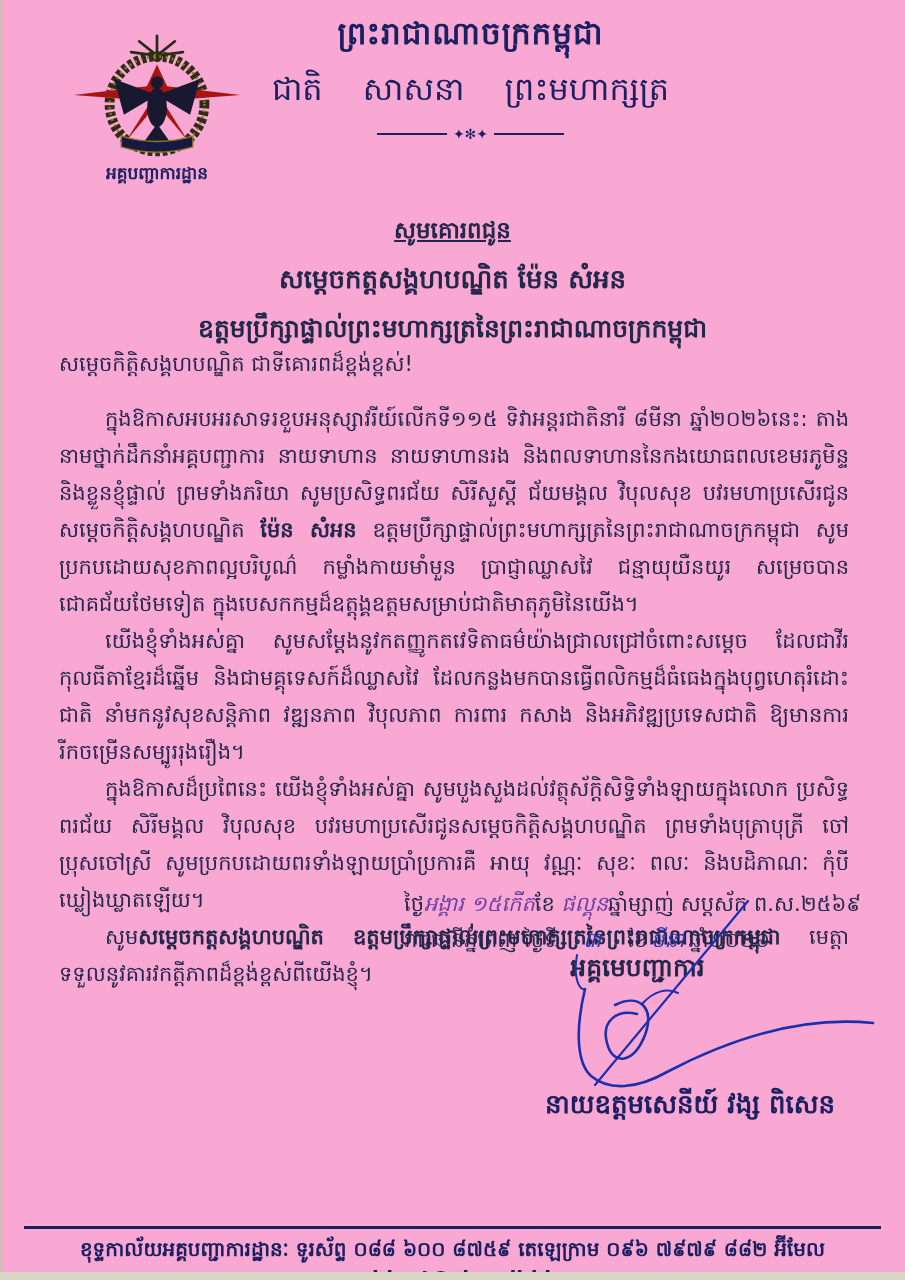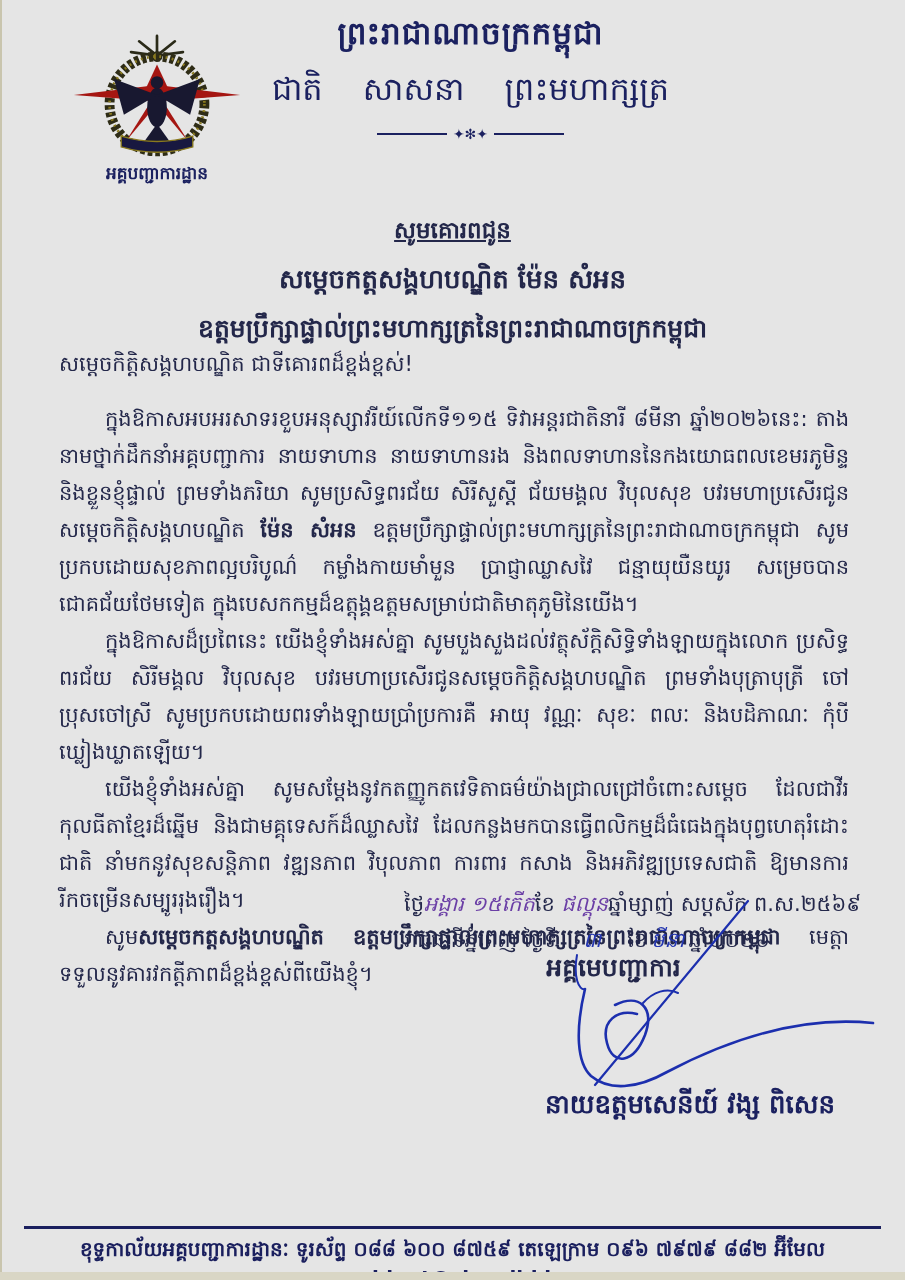--- a/index.html
+++ b/index.html
@@ -1,18 +1,18 @@
 <!DOCTYPE html>
 <html><head>
 <meta charset="utf-8">
 <style>
   html,body{margin:0;padding:0;}
   .page{
     position:relative;width:905px;height:1280px;overflow:hidden;
-    background:#e5e5e5;
+    background:#f9a8d4;
     font-family:"DejaVu Sans", sans-serif;
     color:#23274a;
   }
   .edge-bottom{position:absolute;left:0;right:0;bottom:0;height:8px;background:#d9d6c5;}
   .edge-left{position:absolute;left:0;top:0;bottom:0;width:2px;background:#c9c5ae;}
 
   
   .kingdom-wrap{position:absolute;top:14px;left:0;right:0;text-align:center;padding-left:36px;}
   .kingdom-title{font-size:31px;font-weight:bold;color:#1b2160;letter-spacing:1px;}
   .kingdom-motto{font-size:32px;font-weight:normal;color:#1b2160;margin-top:10px;word-spacing:30px;}
@@ -35,21 +35,21 @@
   .greeting{font-size:21px;line-height:37px;margin:0;text-indent:0;}
   .p-first{margin-top:18px;}
   .bname{font-weight:bold;}
 
   
   .dateblock{position:absolute;left:404px;top:886px;width:470px;font-size:21px;line-height:36px;color:#23274a;}
   .hand-purple{color:#6b3fa6;font-style:italic;}
   .hand-blue{color:#2436b0;font-style:italic;}
   .day-gap{display:inline-block;margin:0 26px;}
   .month-gap{display:inline-block;margin:0 4px;}
-  .cmd-title{position:absolute;top:952px;left:496px;width:235px;text-align:center;
+  .cmd-title{position:absolute;top:952px;left:520px;width:235px;text-align:center;
              font-size:25px;font-weight:bold;color:#23274a;}
   .sig-svg{position:absolute;left:515px;top:893px;width:370px;height:210px;pointer-events:none;}
   .cmd-name{position:absolute;top:1088px;left:480px;width:420px;text-align:center;
             font-size:26px;font-weight:bold;color:#1b2160;}
 
   
   .footer-rule{position:absolute;left:24px;right:24px;top:1226px;height:3px;background:#1a1f5e;}
   .footer-text{position:absolute;top:1236px;left:0;right:0;text-align:center;
                font-size:20px;font-weight:bold;color:#1a1f5e;}
 </style>
@@ -101,22 +101,22 @@
 
   <div class="salutation">
     <div class="sal-1">សូមគោរពជូន</div>
     <div class="sal-2">សម្តេចកត្តសង្គហបណ្ឌិត ម៉ែន សំអន</div>
     <div class="sal-3">ឧត្តមប្រឹក្សាផ្ទាល់ព្រះមហាក្សត្រនៃព្រះរាជាណាចក្រកម្ពុជា</div>
   </div>
 
   <div class="body-block">
     <p class="greeting">សម្តេចកិត្តិសង្គហបណ្ឌិត ជាទីគោរពដ៏ខ្ពង់ខ្ពស់!</p>
     <p class="para p-first"><span>ក្នុងឱកាសអបអរសាទរខួបអនុស្សាវរីយ៍លើកទី១១៥ ទិវាអន្តរជាតិនារី ៨មីនា ឆ្នាំ២០២៦នេះ: តាងនាមថ្នាក់ដឹកនាំអគ្គបញ្ជាការ នាយទាហាន នាយទាហានរង និងពលទាហាននៃកងយោធពលខេមរភូមិន្ទ និងខ្លួនខ្ញុំផ្ទាល់ ព្រមទាំងភរិយា សូមប្រសិទ្ធពរជ័យ សិរីសួស្តី ជ័យមង្គល វិបុលសុខ បវរមហាប្រសើរជូន សម្តេចកិត្តិសង្គហបណ្ឌិត </span><span class="bname">ម៉ែន សំអន</span><span> ឧត្តមប្រឹក្សាផ្ទាល់ព្រះមហាក្សត្រនៃព្រះរាជាណាចក្រកម្ពុជា សូមប្រកបដោយសុខភាពល្អបរិបូណ៌ កម្លាំងកាយមាំមួន ប្រាជ្ញាឈ្លាសវៃ ជន្មាយុយឺនយូរ សម្រេចបានជោគជ័យថែមទៀត ក្នុងបេសកកម្មដ៏ឧត្តុង្គឧត្តមសម្រាប់ជាតិមាតុភូមិនៃយើង។</span></p>
+    <p class="para">យើងខ្ញុំទាំងអស់គ្នា សូមសម្តែងនូវកតញ្ញូកតវេទិតាធម៌យ៉ាងជ្រាលជ្រៅចំពោះសម្តេច ដែលជាវីរកុលធីតាខ្មែរដ៏ឆ្នើម និងជាមគ្គុទេសក៍ដ៏ឈ្លាសវៃ ដែលកន្លងមកបានធ្វើពលិកម្មដ៏ធំធេងក្នុងបុព្វហេតុរំដោះជាតិ នាំមកនូវសុខសន្តិភាព វឌ្ឍនភាព វិបុលភាព ការពារ កសាង និងអភិវឌ្ឍប្រទេសជាតិ ឱ្យមានការរីកចម្រើនសម្បូររុងរឿង។</p>
     <p class="para">ក្នុងឱកាសដ៏ប្រពៃនេះ យើងខ្ញុំទាំងអស់គ្នា សូមបួងសួងដល់វត្ថុស័ក្តិសិទ្ធិទាំងឡាយក្នុងលោក ប្រសិទ្ធពរជ័យ សិរីមង្គល វិបុលសុខ បវរមហាប្រសើរជូនសម្តេចកិត្តិសង្គហបណ្ឌិត ព្រមទាំងបុត្រាបុត្រី ចៅប្រុសចៅស្រី សូមប្រកបដោយពរទាំងឡាយប្រាំប្រការគឺ អាយុ វណ្ណៈ សុខៈ ពលៈ និងបដិភាណៈ កុំបីឃ្លៀងឃ្លាតឡើយ។</p>
-    <p class="para">យើងខ្ញុំទាំងអស់គ្នា សូមសម្តែងនូវកតញ្ញូកតវេទិតាធម៌យ៉ាងជ្រាលជ្រៅចំពោះសម្តេច ដែលជាវីរកុលធីតាខ្មែរដ៏ឆ្នើម និងជាមគ្គុទេសក៍ដ៏ឈ្លាសវៃ ដែលកន្លងមកបានធ្វើពលិកម្មដ៏ធំធេងក្នុងបុព្វហេតុរំដោះជាតិ នាំមកនូវសុខសន្តិភាព វឌ្ឍនភាព វិបុលភាព ការពារ កសាង និងអភិវឌ្ឍប្រទេសជាតិ ឱ្យមានការរីកចម្រើនសម្បូររុងរឿង។</p>
     <p class="para"><span>សូម</span><span class="bname">សម្តេចកត្តសង្គហបណ្ឌិត ឧត្តមប្រឹក្សាផ្ទាល់ព្រះមហាក្សត្រនៃព្រះរាជាណាចក្រកម្ពុជា</span><span> មេត្តាទទួលនូវគារវកត្តីភាពដ៏ខ្ពង់ខ្ពស់ពីយើងខ្ញុំ។</span></p>
   </div>
 
   <div class="dateblock">
     <div>
       <span>ថ្ងៃ</span><span class="hand-purple">អង្គារ ១៥កើត</span><span>ខែ</span> <span class="hand-purple">ផល្គុន</span><span>ឆ្នាំម្សាញ់ សប្តស័ក ព.ស.២៥៦៩</span>
     </div>
     <div>
       <span>រាជធានីភ្នំពេញ ថ្ងៃទី</span><span class="hand-blue day-gap">៣</span><span>ខែ</span><span class="hand-blue month-gap">មីនា</span><span>ឆ្នាំ២០២៦</span>
     </div>

